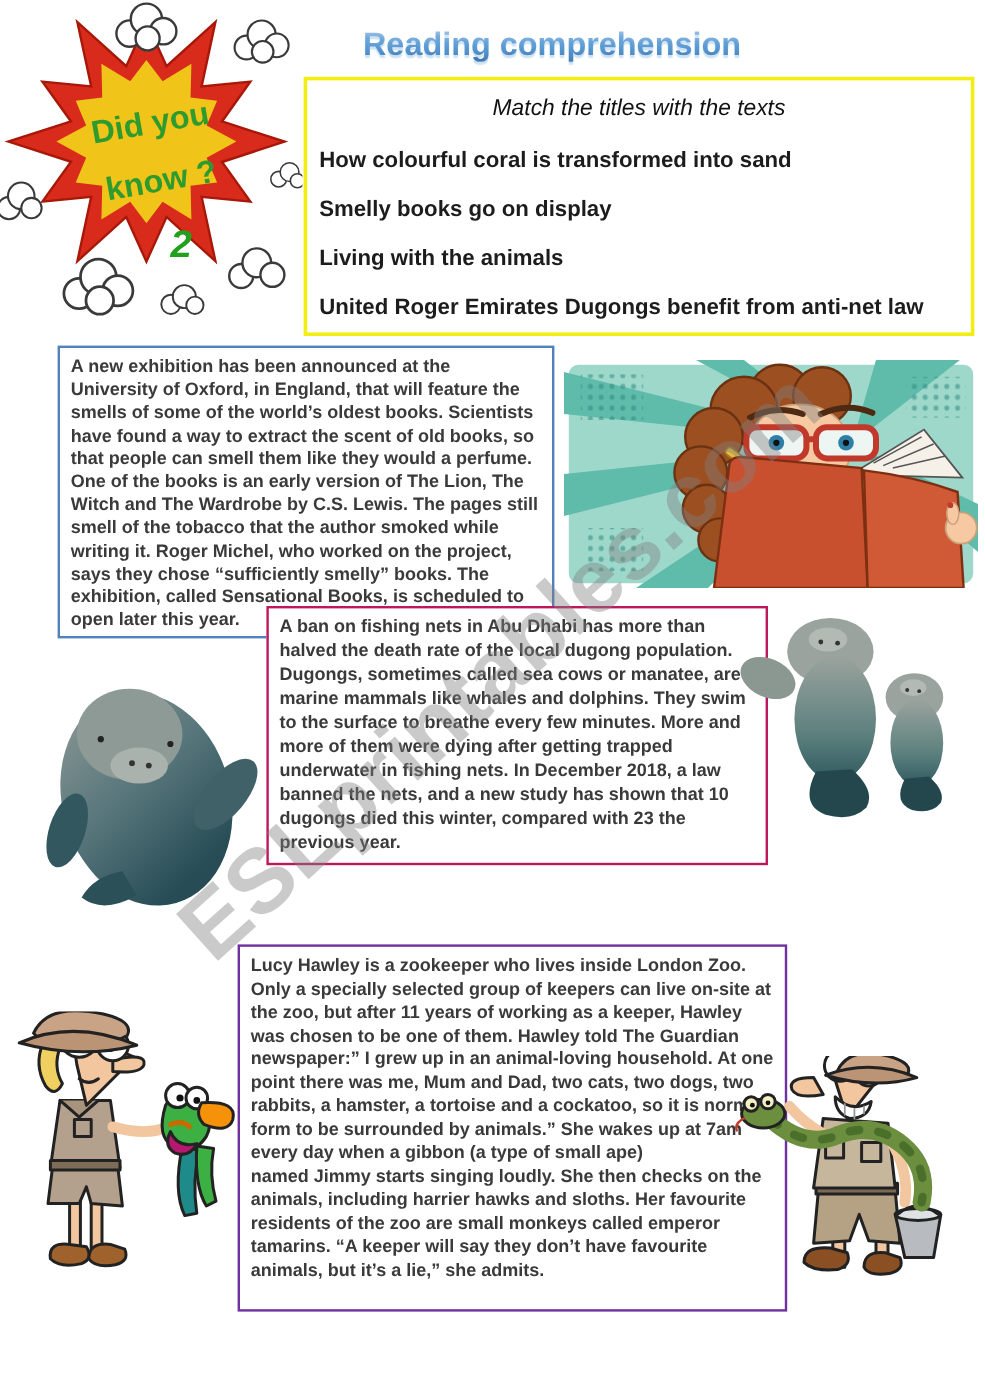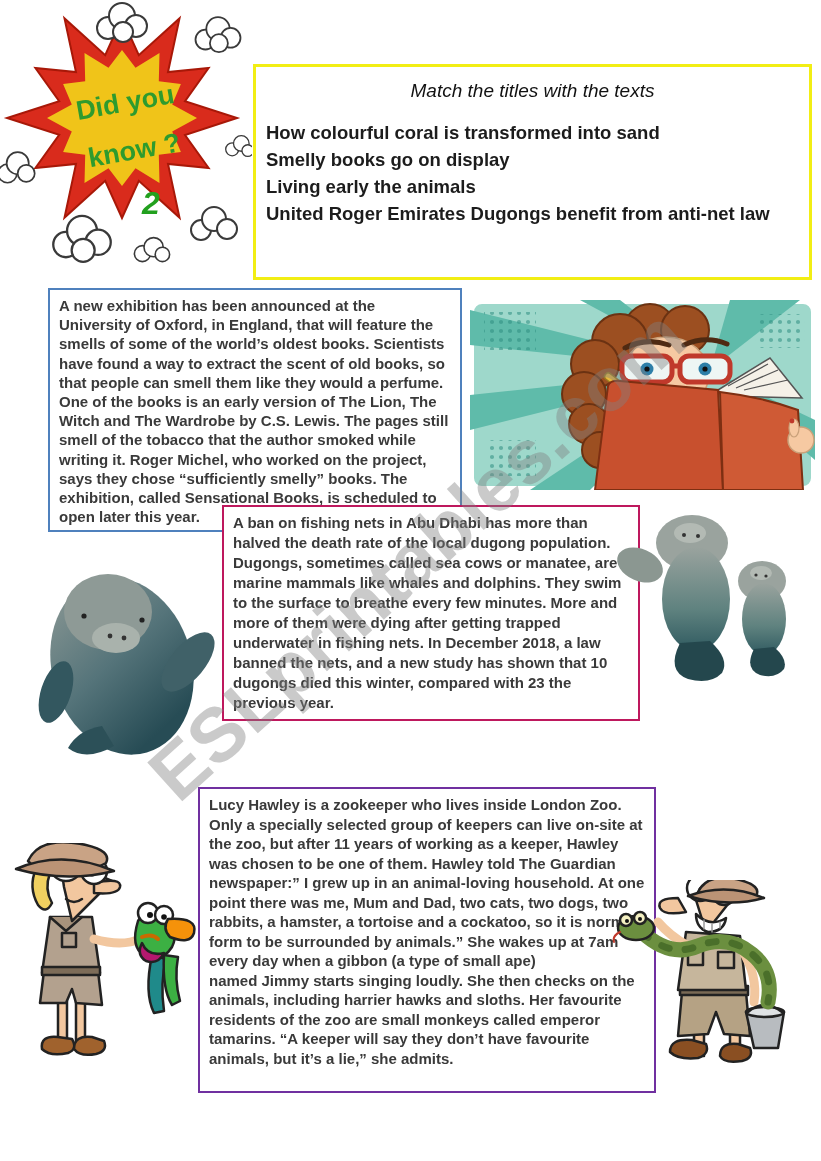--- a/index.html
+++ b/index.html
@@ -23,21 +23,21 @@
   .match-box{
     position:absolute; left:253px; top:64px; width:553px; height:210px;
     border:3px solid #f2ee14; background:#ffffff; box-sizing:content-box;
   }
   .match-instruction{
     margin-top:13px; text-align:center;
     font-size:19px; font-weight:normal; font-style:italic; color:#111111;
   }
   .title-list{margin:17px 0 0 10px;}
   .title-line{
-    font-size:18.5px; font-weight:bold; color:#1c1c1c; line-height:27px; white-space:nowrap;
+    font-size:18.5px; font-weight:bold; color:#1c1c1c; line-height:27px; white-space:nowrap;margin-top:14px;
   }
 
   .textbox{position:absolute; background:#ffffff; box-sizing:border-box; overflow:hidden;}
   .textbox p{margin:0; padding:6px 9px; font-size:15px; color:#3a3a3a; white-space:pre-line;font-weight:bold;}
   .box-blue{left:48px; top:288px; width:414px; height:244px; border:2px solid #4f81bd;}
   .box-blue p{line-height:19.2px;}
   .box-dugong{left:222px; top:505px; width:418px; height:216px; border:2px solid #be185d;}
   .box-dugong p{line-height:20px;}
   .box-zoo{left:198px; top:787px; width:458px; height:306px; border:2px solid #7030a0;}
   .box-zoo p{line-height:19.5px;}
@@ -105,27 +105,28 @@
           <circle cx="-12" cy="2" r="10"></circle>
           <circle cx="2" cy="-7" r="12"></circle>
           <circle cx="12" cy="4" r="9"></circle>
         </g>
     </g>
     <text x="76" y="112" transform="rotate(-10 122 105)" font-size="27" font-weight="600" fill="#2e9b2e">Did you</text>
     <text x="88" y="160" transform="rotate(-10 130 152)" font-size="27" font-weight="600" fill="#2e9b2e">know ?</text>
     <text x="142" y="214" font-size="32" font-weight="bold" font-style="italic" fill="#22a01e">2</text>
   </svg>
 
+  <h1 class="page-title">Reading comprehension</h1>
 
   <div class="match-box">
     <div class="match-instruction">Match the titles with the texts</div>
     <div class="title-list">
       <div class="title-line">How colourful coral is transformed into sand</div>
       <div class="title-line">Smelly books go on display</div>
-      <div class="title-line">Living early the animals</div>
+      <div class="title-line">Living with the animals</div>
       <div class="title-line">United Roger Emirates Dugongs benefit from anti-net law</div>
     </div>
   </div>
 
   <div class="textbox box-blue">
     <p>A new exhibition has been announced at the University of Oxford, in England, that will feature the smells of some of the world’s oldest books. Scientists have found a way to extract the scent of old books, so that people can smell them like they would a perfume. One of the books is an early version of The Lion, The Witch and The Wardrobe by C.S. Lewis. The pages still smell of the tobacco that the author smoked while writing it. Roger Michel, who worked on the project, says they chose “sufficiently smelly” books. The exhibition, called Sensational Books, is scheduled to open later this year.</p>
   </div>
 
   <svg class="illu reader-svg" viewBox="0 0 345 190" xmlns="http://www.w3.org/2000/svg">
     <defs>

